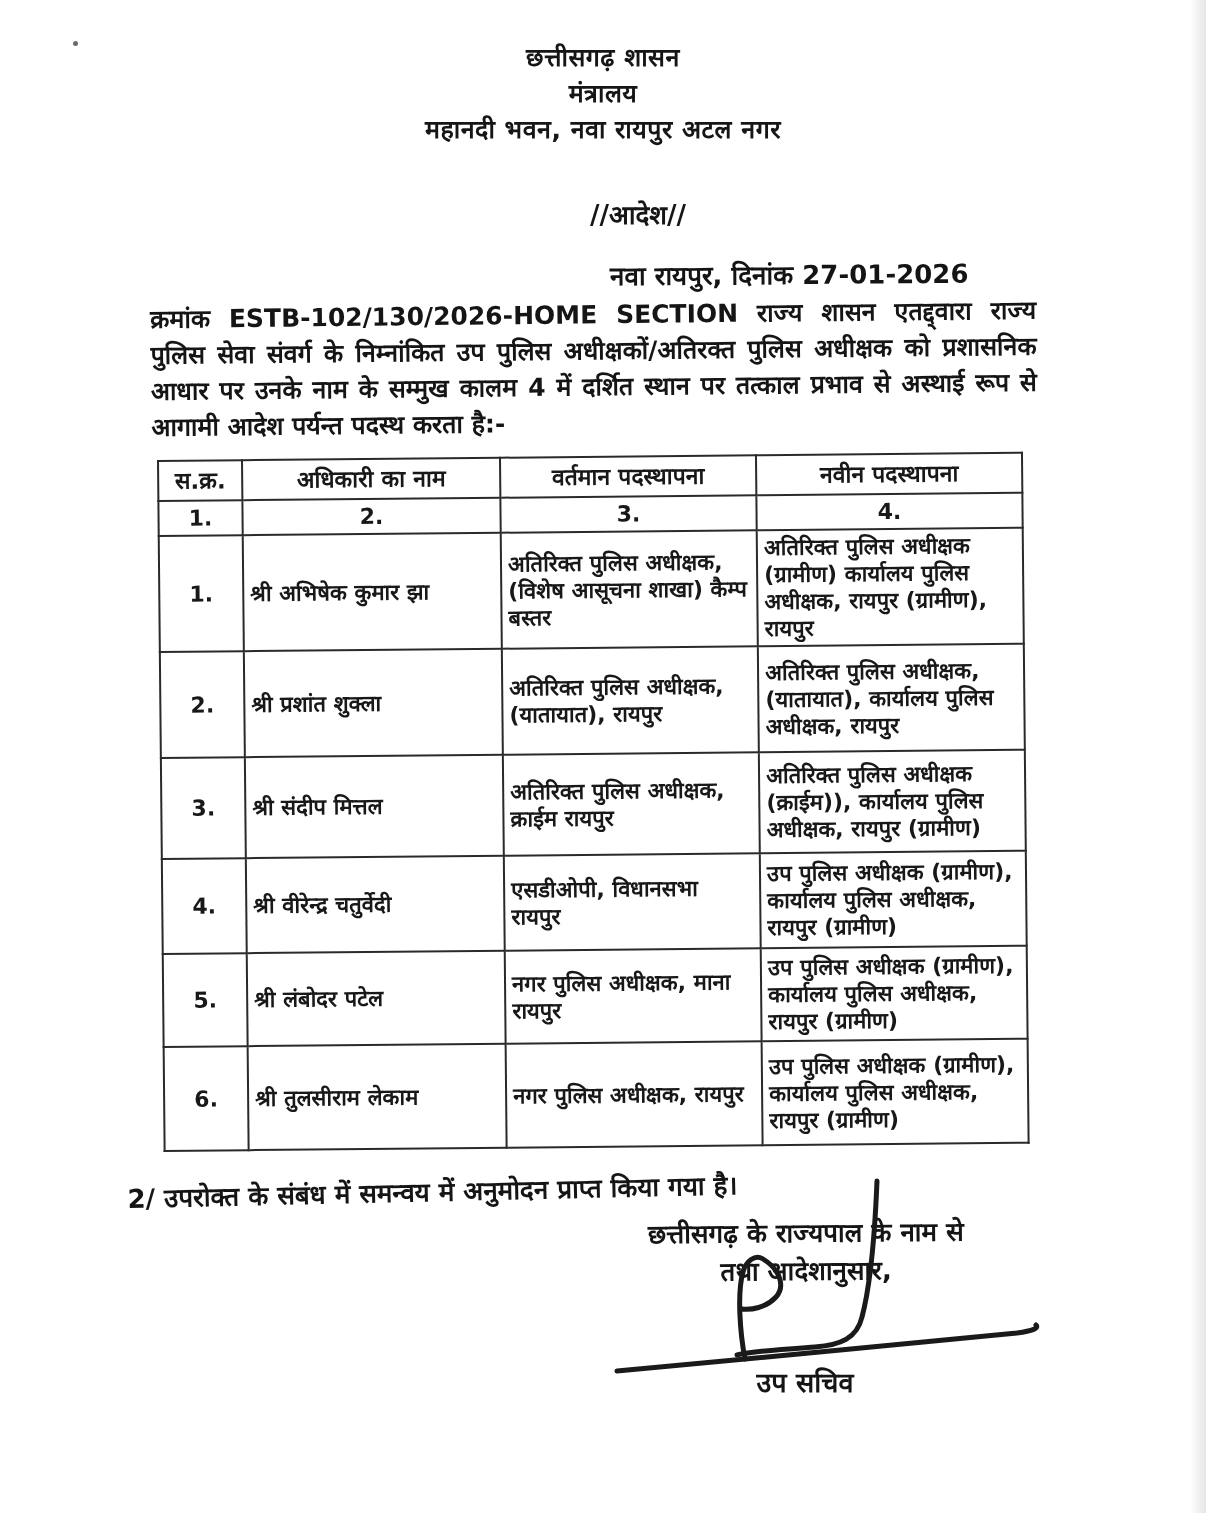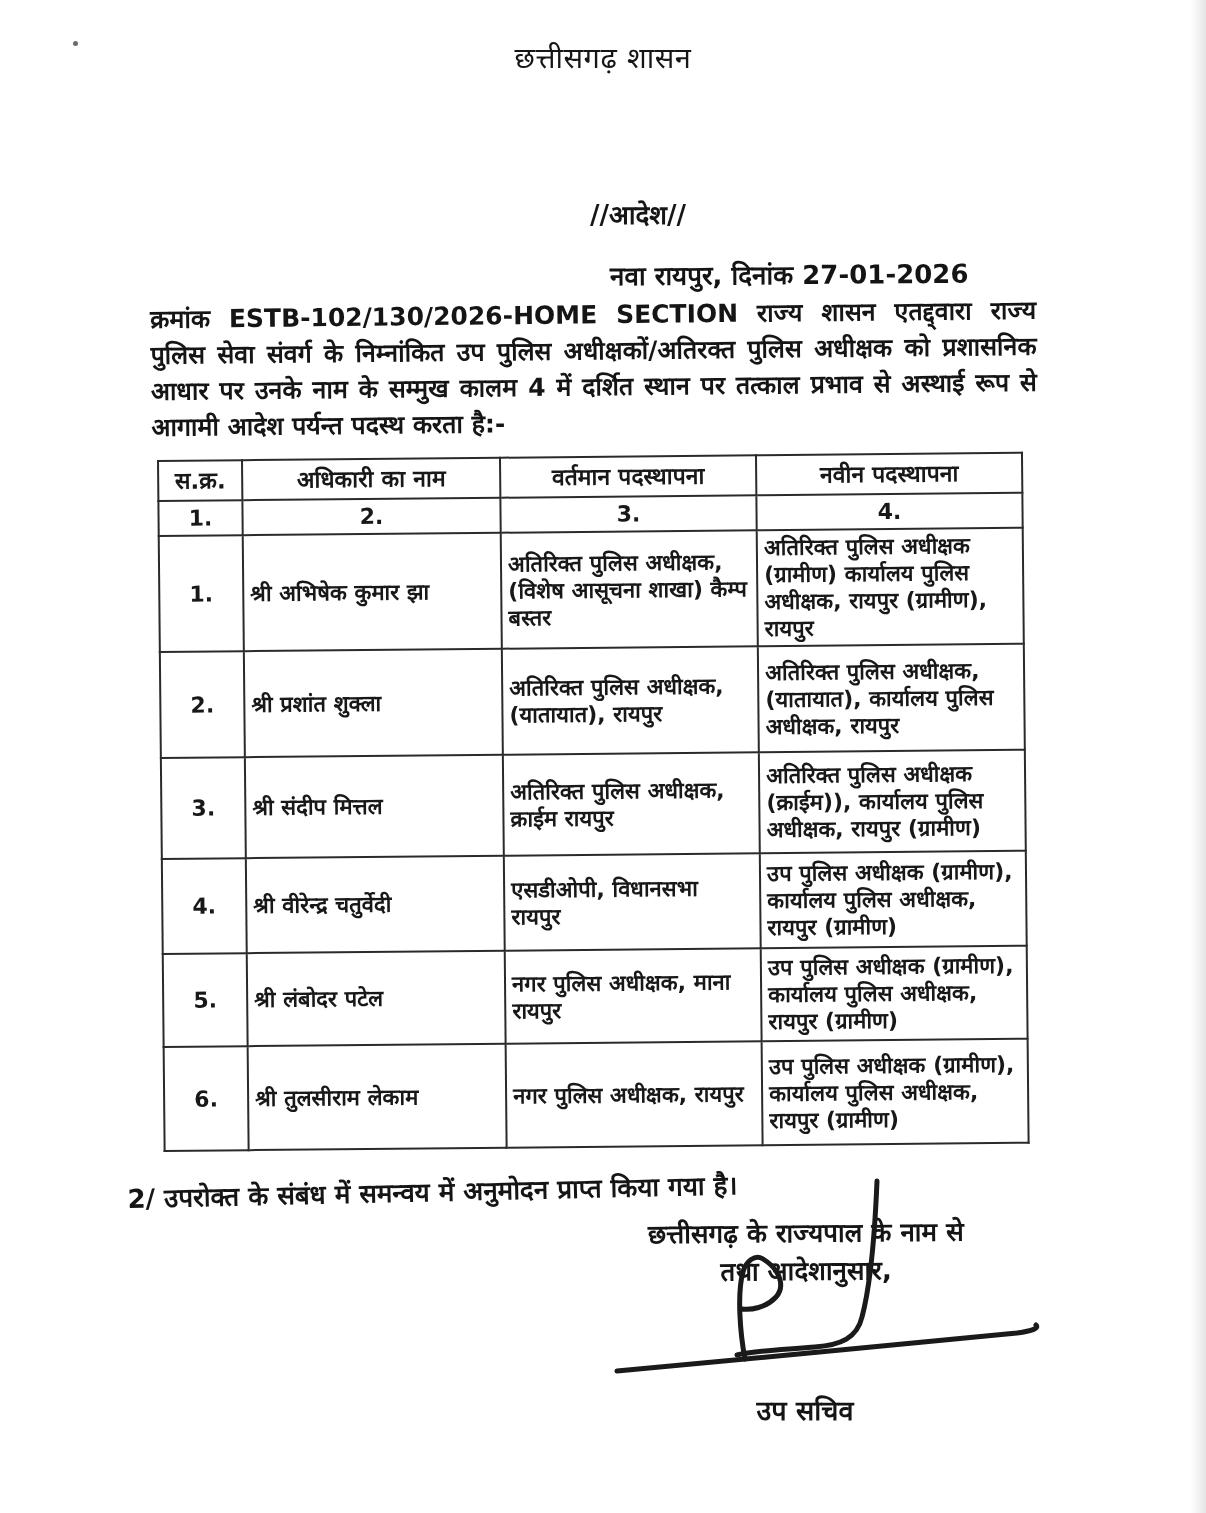--- a/index.html
+++ b/index.html
@@ -9,21 +9,21 @@
     color:#1a1a1a;overflow:hidden;
   }
   .scan-edge-right{
     position:absolute;top:0;right:0;width:16px;height:1513px;
     background:linear-gradient(to right,rgba(0,0,0,0) 0%,rgba(0,0,0,0.07) 70%,rgba(0,0,0,0.10) 100%);
   }
   .speck{position:absolute;left:73px;top:41px;width:5px;height:5px;border-radius:50%;background:#3a3a3a;opacity:.75;}
 
   .doc-header{
     position:absolute;left:0;top:40px;width:1206px;text-align:center;
-    font-weight:400;font-size:29px;line-height:36px;color:#161616;
+    font-weight:700;font-size:25px;line-height:36px;color:#161616;
   }
   .doc-header .hline{letter-spacing:.5px;}
   .order-title{
     position:absolute;left:0;top:196px;width:1206px;text-align:center;
     font-weight:700;font-size:26px;color:#161616;padding-left:35px;
   }
   .date-line{
     position:absolute;left:610px;top:256px;
     font-weight:700;font-size:26px;color:#141414;transform:rotate(-0.4deg);
   }
@@ -58,32 +58,34 @@
     font-weight:600;font-size:26px;color:#151515;
     transform:rotate(-1.3deg);transform-origin:left top;white-space:nowrap;
   }
   .sign-lines{
     position:absolute;left:608px;top:1214px;width:396px;text-align:center;
     font-weight:600;font-size:26px;line-height:38px;color:#151515;
     transform:rotate(-0.5deg);
   }
   .sig-svg{position:absolute;left:585px;top:1175px;}
   .sign-name-block{
-    position:absolute;left:585px;top:1390px;width:440px;text-align:center;
+    position:absolute;left:585px;top:1362px;width:440px;text-align:center;
     font-weight:600;font-size:27px;line-height:42px;color:#151515;
   }
 </style>
 </head>
 <body>
 
 <div class="scan-edge-right"></div>
 <div class="speck"></div>
 
 <div class="doc-header">
   <div class="hline">छत्तीसगढ़ शासन</div>
+  <div class="hline">मंत्रालय</div>
+  <div class="hline">महानदी भवन, नवा रायपुर अटल नगर</div>
 </div>
 
 <div class="order-title">//आदेश//</div>
 
 <div class="date-line">नवा रायपुर, दिनांक 27-01-2026</div>
 
 <div class="body-para">क्रमांक ESTB-102/130/2026-HOME SECTION राज्य शासन एतद्द्वारा राज्य पुलिस सेवा संवर्ग के निम्नांकित उप पुलिस अधीक्षकों/अतिरक्त पुलिस अधीक्षक को प्रशासनिक आधार पर उनके नाम के सम्मुख कालम 4 में दर्शित स्थान पर तत्काल प्रभाव से अस्थाई रूप से आगामी आदेश पर्यन्त पदस्थ करता है:-</div>
 
 <table class="order-table">
   <colgroup>

